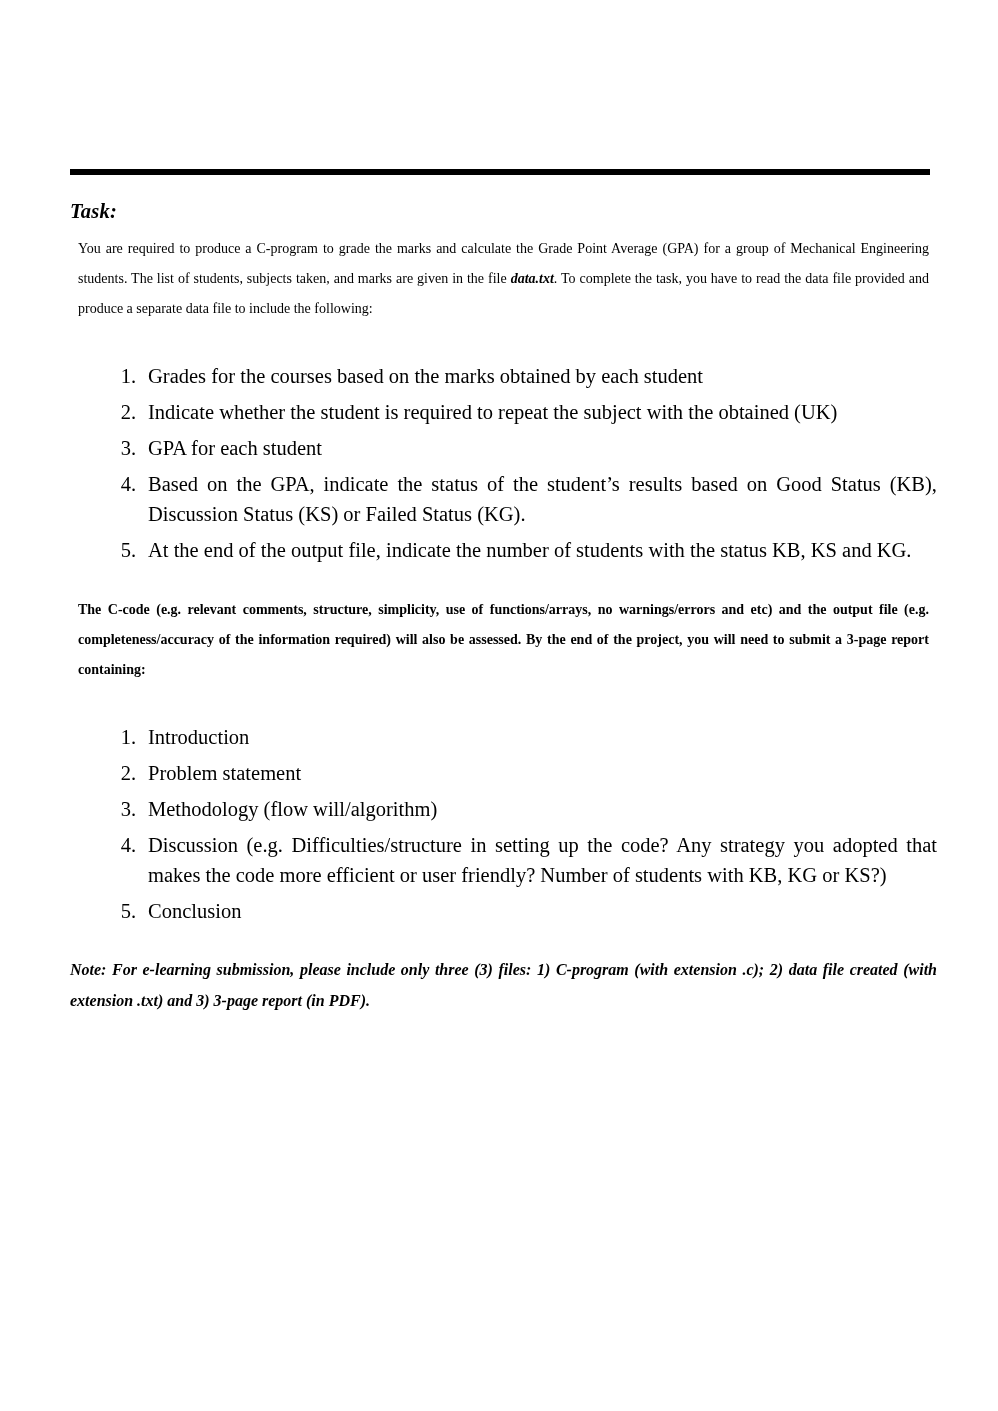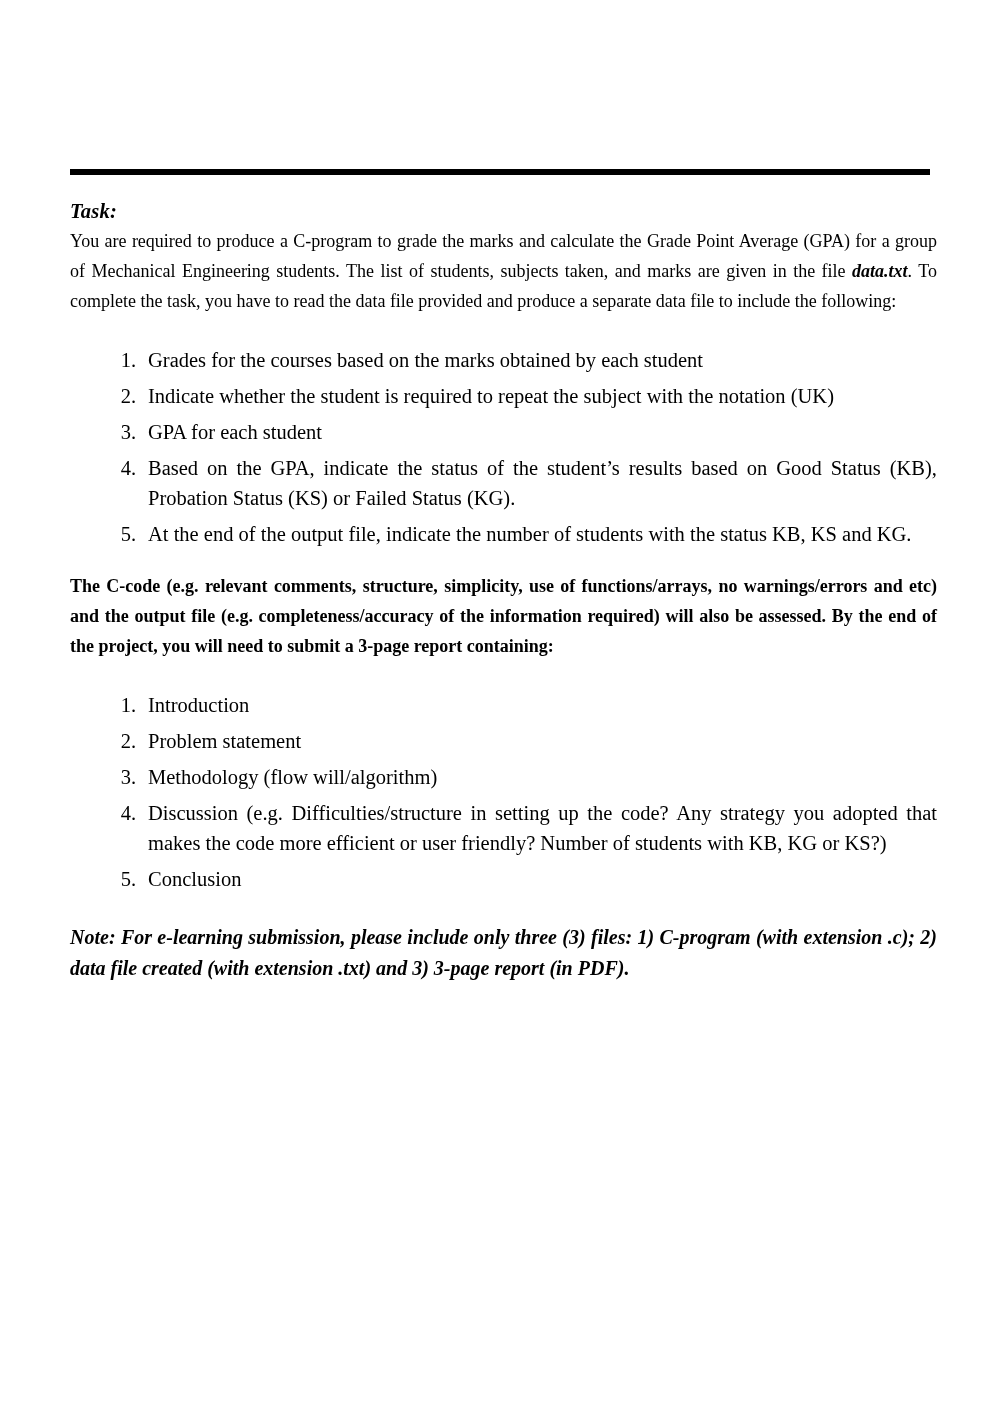--- a/index.html
+++ b/index.html
@@ -40,24 +40,24 @@
   .heading {
     font-weight: bold;
     font-style: italic;
     font-size: 20.5px;
     line-height: 30px;
     margin: 0;
     letter-spacing: 0.2px;
   }
 
   p.para {
-    margin: 0;
+    margin: 8px;
     text-align: justify;
     text-justify: inter-word;
-    font-size: 18px;
+    font-size: 14px;
     line-height: 30px;
   }
   p.para.last-line-left {
     text-align-last: left;
     font-weight: bold;
   }
 
   .emph-file {
     font-weight: bold;
     font-style: italic;
@@ -95,21 +95,21 @@
 
   .gap-before-list { height: 23px; }
   .gap-after-list  { height: 22px; }
   .gap-note        { height: 28px; }
 
   
   .note {
     margin: 0;
     font-weight: bold;
     font-style: italic;
-    font-size: 20px;
+    font-size: 16px;
     line-height: 31px;
     text-align: justify;
     text-justify: inter-word;
     text-align-last: left;
   }
 </style>
 </head>
 <body>
 
 <div class="page">
@@ -124,29 +124,29 @@
 
     <div class="gap-before-list"></div>
 
     <ol class="numlist">
       <li>
         <span class="num">1.</span>
         <span class="txt">Grades for the courses based on the marks obtained by each student</span>
       </li>
       <li>
         <span class="num">2.</span>
-        <span class="txt justified">Indicate whether the student is required to repeat the subject with the notation (UK)</span>
+        <span class="txt justified">Indicate whether the student is required to repeat the subject with the obtained (UK)</span>
       </li>
       <li>
         <span class="num">3.</span>
         <span class="txt">GPA for each student</span>
       </li>
       <li>
         <span class="num">4.</span>
-        <span class="txt justified">Based on the GPA, indicate the status of the student’s results based on Good Status (KB), Probation Status (KS) or Failed Status (KG).</span>
+        <span class="txt justified">Based on the GPA, indicate the status of the student’s results based on Good Status (KB), Discussion Status (KS) or Failed Status (KG).</span>
       </li>
       <li>
         <span class="num">5.</span>
         <span class="txt justified">At the end of the output file, indicate the number of students with the status KB, KS and KG.</span>
       </li>
     </ol>
 
     <div class="gap-after-list"></div>
 
     <p class="para last-line-left">The C-code (e.g. relevant comments, structure, simplicity, use of functions/arrays, no warnings/errors and etc) and the output file (e.g. completeness/accuracy of the information required) will also be assessed. By the end of the project, you will need to submit a 3-page report containing:</p>

